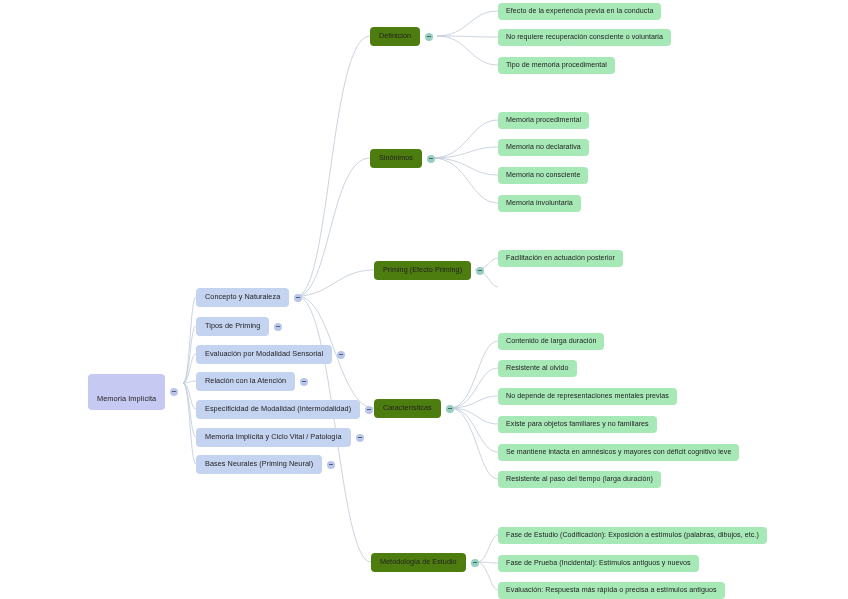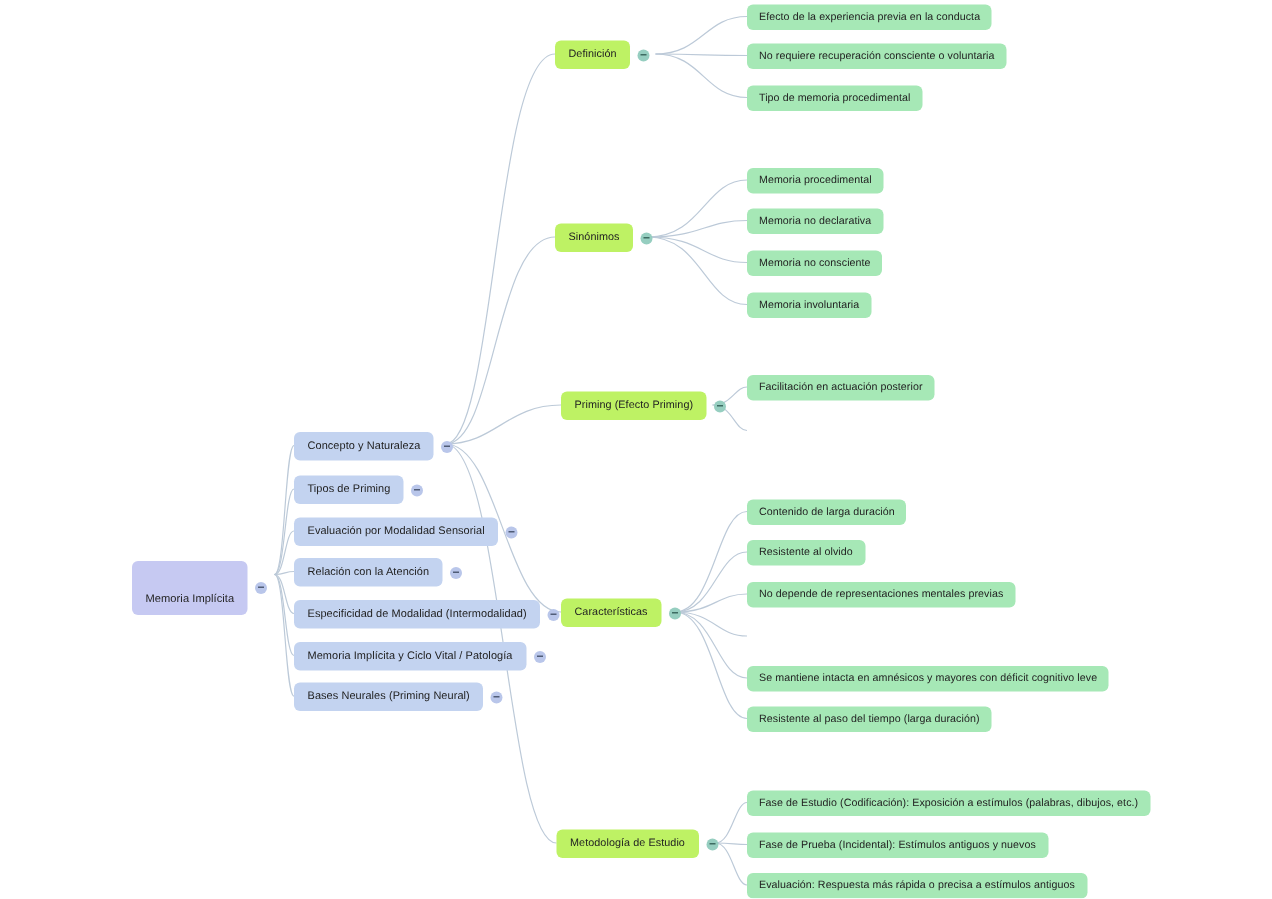--- a/index.html
+++ b/index.html
@@ -42,21 +42,21 @@
     background: #c6c9f2;
     font-size: 7.4px;
     padding: 21px 9px 6px 9px;
   }
   .lvl2 .node-box {
     background: #c3d3f0;
     font-size: 7.3px;
     padding: 5px 9px 6px 9px;
   }
   .lvl3 .node-box {
-    background: #bef264;
+    background: #4d7c0f;
     font-size: 7.2px;
     padding: 5px 9px 6px 9px;
   }
   .leaf .node-box {
     background: #a6e8b6;
     font-size: 7.1px;
     padding: 4px 8px 5px 8px;
   }
   .toggle {
     width: 8px;
@@ -213,20 +213,23 @@
   </div>
   <div class="node leaf" style="left:498px; top:333px;">
     <div class="node-box">Contenido de larga duración</div>
   </div>
   <div class="node leaf" style="left:498px; top:360px;">
     <div class="node-box">Resistente al olvido</div>
   </div>
   <div class="node leaf" style="left:498px; top:388px;">
     <div class="node-box">No depende de representaciones mentales previas</div>
   </div>
+  <div class="node leaf" style="left:498px; top:416px;">
+    <div class="node-box">Existe para objetos familiares y no familiares</div>
+  </div>
   <div class="node leaf" style="left:498px; top:444px;">
     <div class="node-box">Se mantiene intacta en amnésicos y mayores con déficit cognitivo leve</div>
   </div>
   <div class="node leaf" style="left:498px; top:471px;">
     <div class="node-box">Resistente al paso del tiempo (larga duración)</div>
   </div>
 
   <div class="node lvl3" style="left:371px; top:553px;">
     <div class="node-box">Metodología de Estudio</div>
     <div class="toggle"></div>

